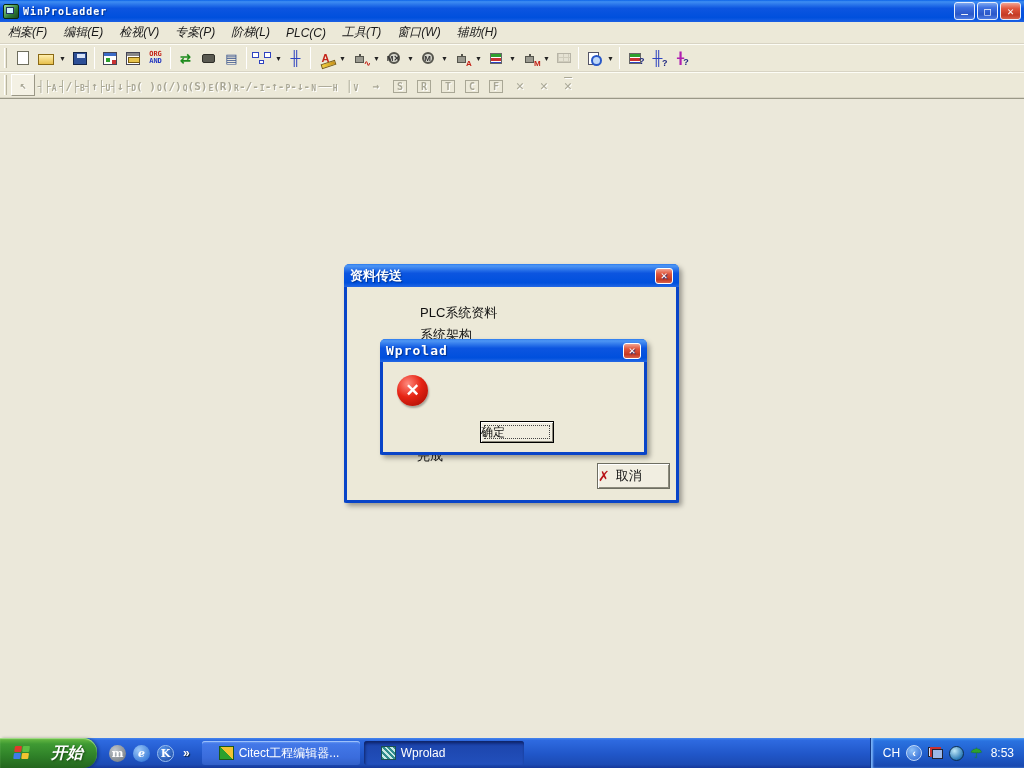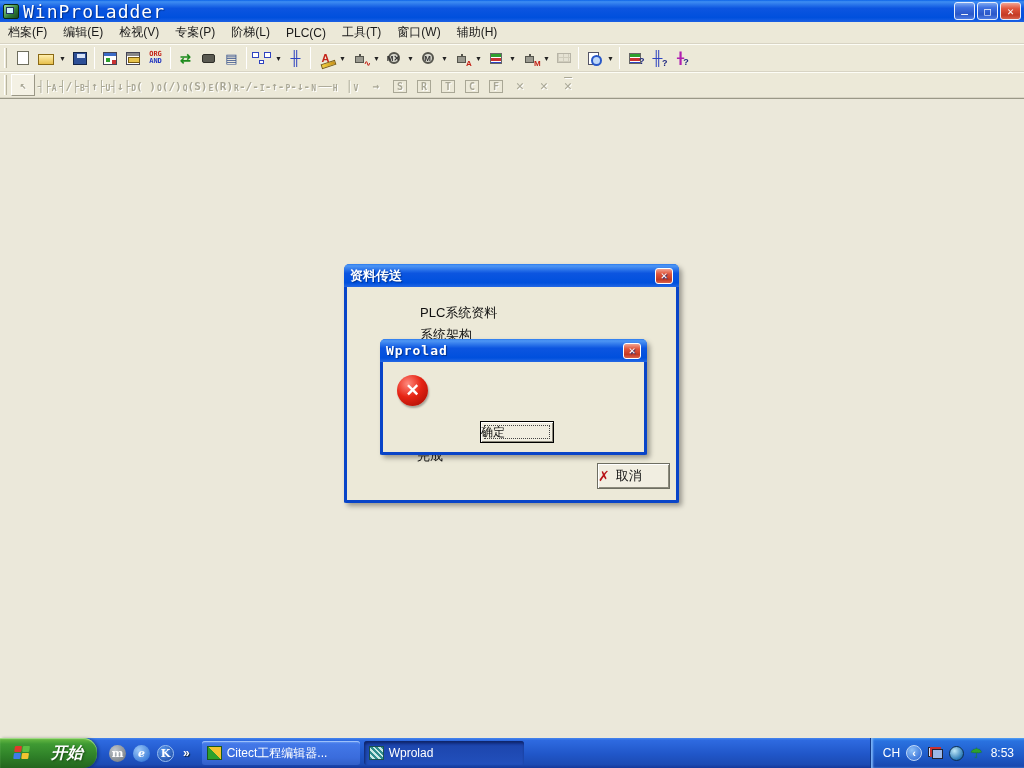--- a/index.html
+++ b/index.html
@@ -19,40 +19,41 @@
     color:#fff;
   }
   .app-icon {
     width:16px; height:15px; margin-right:4px;
     background:linear-gradient(135deg,#9FE09A,#2E7D3A 60%,#1B4A22);
     border:1px solid #0A2A10; border-radius:2px; position:relative;
   }
   .app-icon::after { content:""; position:absolute; left:2px; top:2px; width:6px; height:5px; background:#CFF3FF; border:1px solid #236; }
   .title-text {
     font-family:"DejaVu Sans Mono", monospace;
-    font-size:18px; font-weight:normal; letter-spacing:1px;
+    font-size:10px; font-weight:bold; letter-spacing:1px;
     text-shadow:1px 1px 1px #00318c;
   }
   .win-buttons { margin-left:auto; display:flex; gap:2px; }
   .win-btn {
     width:21px; height:18px; border-radius:3px;
     border:1px solid #E6EEFC;
     background:linear-gradient(180deg,#7CA8F2 0%,#3D6FE0 30%,#2A57C8 70%,#4C7BE4 100%);
     color:#fff; font-size:11px; font-weight:bold;
     display:flex; align-items:center; justify-content:center;
     font-family:"DejaVu Sans Mono", monospace;
   }
   .win-btn.min span { margin-top:7px; }
   .win-btn.close { background:linear-gradient(180deg,#F2A492 0%,#E0563C 35%,#C43A24 75%,#D8614A 100%); }
 
   
   .menubar {
     height:22px; background:#ECE9D8;
     display:flex; align-items:center;
     border-bottom:1px solid #D8D4C4;
+    font-style:italic;
   }
   .menu-item { padding:3px 8px; color:#1a1a1a; }
 
   
   .toolbar {
     background:#ECE9D8; display:flex; align-items:center;
     border-top:1px solid #FDFDF6; border-bottom:1px solid #D8D4C4;
     padding-left:2px;
   }
   .toolbar.row1 { height:28px; }
@@ -198,21 +199,21 @@
   .flag i:nth-child(3){background:#3D7CE8;} .flag i:nth-child(4){background:#F2C431;}
   .quick-launch { display:flex; align-items:center; gap:7px; padding:0 8px 0 12px; }
   .ql-ic { width:17px; height:17px; border-radius:50%; display:flex; align-items:center; justify-content:center;
     color:#fff; font-size:11px; font-weight:bold; font-family:"DejaVu Serif", serif; }
   .ql-m { background:radial-gradient(circle at 35% 30%,#BFC6CC,#6A7076); color:#fff; }
   .ql-e { background:radial-gradient(circle at 35% 30%,#9CC8F8,#1E66D0); font-style:italic; }
   .ql-k { background:radial-gradient(circle at 35% 30%,#5C9CF0,#123E9C); border:1px solid #9CC0F0; }
   .ql-chevron { color:#fff; font-size:12px; font-weight:bold; margin-left:2px; text-shadow:1px 1px 1px #123; }
   .tasks { display:flex; align-items:center; gap:4px; margin-left:4px; flex:1; }
   .task-btn {
-    height:24px; border-radius:3px; padding:0 5px;
+    height:24px; border-radius:3px; padding:0 17px;
     display:flex; align-items:center; gap:5px;
     background:linear-gradient(180deg,#6FA0F6 0%,#4378E8 12%,#3A6CDC 70%,#3260C8 100%);
     box-shadow:inset 0 1px 0 #9CC0FA;
     color:#fff; font-size:12px; white-space:nowrap; overflow:hidden;
   }
   .task-btn.active { background:linear-gradient(180deg,#17379A 0%,#1D46AE 20%,#2250BC 100%); box-shadow:inset 1px 2px 3px #0E2468; }
   .t1 { width:158px; } .t2 { width:148px; } .t3 { width:150px; } .t4 { width:160px; }
   .ti { width:15px; height:14px; flex:none; }
   .ti0 { background:linear-gradient(45deg,#2DA02D 0 50%,#F2C431 50% 100%); border:1px solid #1C5A1C; }
   .ti1 { background:#fff; border:1px solid #334; box-shadow:inset 0 3px 0 #3D7CE8, inset -3px 0 0 #C83232; }

